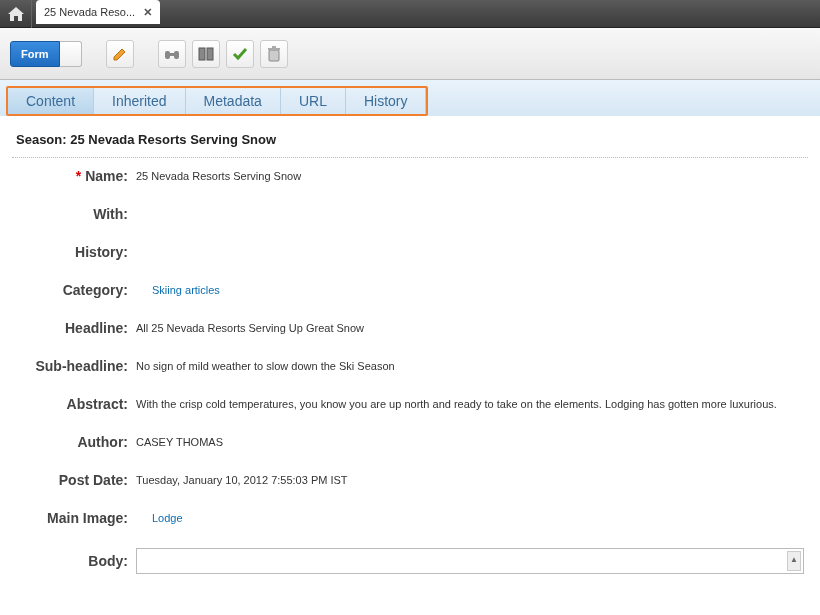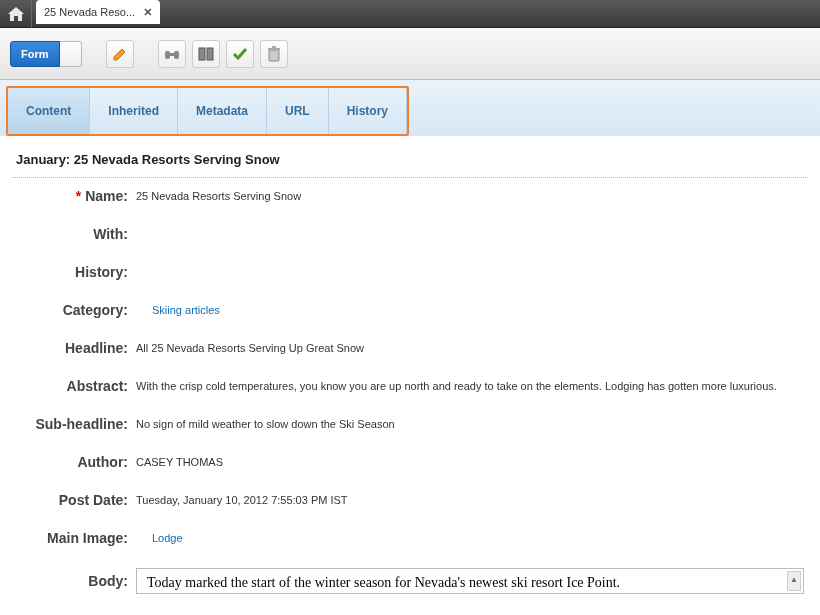--- a/index.html
+++ b/index.html
@@ -10,21 +10,21 @@
 .tab { background: #fff; height: 24px; margin-left: 4px; border-radius: 4px 4px 0 0; padding: 0 8px; display: flex; align-items: center; gap: 8px; font-size: 11px; color: #333; }
 .tab .close { font-weight: bold; color: #555; cursor: pointer; }
 
 .toolbar { background: linear-gradient(#f8f8f8, #e6e6e6); height: 52px; border-bottom: 1px solid #bbb; display: flex; align-items: center; padding: 0 10px; gap: 6px; }
 .btn-form { background: linear-gradient(#3a8de0, #1e6cc0); color: #fff; font-weight: bold; font-size: 11px; padding: 5px 10px; border: 1px solid #155aa0; border-radius: 3px 0 0 3px; cursor: pointer; }
 .btn-form-alt { background: linear-gradient(#fff, #eee); border: 1px solid #bbb; border-left: none; border-radius: 0 3px 3px 0; padding: 5px 6px; width: 22px; height: 26px; cursor: pointer; }
 .tb-icon { width: 28px; height: 28px; border: 1px solid #ccc; border-radius: 3px; background: linear-gradient(#fff,#eee); display: flex; align-items: center; justify-content: center; cursor: pointer; }
 .tb-sep { width: 12px; }
 
 .tabstrip-wrap { border: 2px solid #f08030; border-radius: 2px; display: inline-flex; margin: 6px 0 0 6px; }
-.subtab { padding: 16px 18px; display: flex; align-items: center; color: #3a6d9a; font-weight: bold; font-size: 12px; border-right: 1px solid #b8d0e4; cursor: pointer; }
+.subtab { padding: 5px 18px; display: flex; align-items: center; color: #3a6d9a; font-weight: normal; font-size: 14px; border-right: 1px solid #b8d0e4; cursor: pointer; }
 .subtab.active { background: linear-gradient(#d2e6f5, #b8d5ec); }
 
 .heading { font-weight: bold; font-size: 13px; padding: 16px 16px 10px 16px; color: #222; }
 .dotted { border-bottom: 1px dotted #bbb; margin: 0 12px 10px 12px; }
 
 .form-area { padding: 0 16px; }
 .form-row { display: flex; align-items: flex-start; margin-bottom: 22px; }
 .form-label { width: 120px; text-align: right; font-weight: bold; color: #444; font-size: 14px; padding-right: 8px; line-height: 16px; }
 .form-label .req { color: #d00; }
 .form-value { flex: 1; font-size: 11px; color: #333; line-height: 16px; }
@@ -93,21 +93,21 @@
     <div class="subtab active">Content</div>
     <div class="subtab">Inherited</div>
     <div class="subtab">Metadata</div>
     <div class="subtab">URL</div>
     <div class="subtab">History</div>
   </div>
 </div>
 </div>
 
 <div class="heading">
-  <span>January:  </span><span>25 Nevada Resorts Serving Snow</span>
+  <span>Season:  </span><span>25 Nevada Resorts Serving Snow</span>
 </div>
 <div class="dotted"></div>
 
 <div class="form-area">
 
   <div class="form-row">
     <div class="form-label"><span class="req">* </span><span>Name:</span></div>
     <div class="form-value">25 Nevada Resorts Serving Snow</div>
   </div>
 
@@ -124,27 +124,27 @@
     <div class="form-label">Category:</div>
     <div class="form-value link">Skiing articles</div>
   </div>
 
   <div class="form-row">
     <div class="form-label">Headline:</div>
     <div class="form-value">All 25 Nevada Resorts Serving Up Great Snow</div>
   </div>
 
   <div class="form-row">
-    <div class="form-label">Abstract:</div>
-    <div class="form-value">With the crisp cold temperatures, you know you are up north and ready to take on the elements. Lodging has gotten more luxurious.</div>
+    <div class="form-label">Sub-headline:</div>
+    <div class="form-value">No sign of mild weather to slow down the Ski Season</div>
   </div>
 
   <div class="form-row">
-    <div class="form-label">Sub-headline:</div>
-    <div class="form-value">No sign of mild weather to slow down the Ski Season</div>
+    <div class="form-label">Abstract:</div>
+    <div class="form-value">With the crisp cold temperatures, you know you are up north and ready to take on the elements. Lodging has gotten more luxurious.</div>
   </div>
 
   <div class="form-row">
     <div class="form-label">Author:</div>
     <div class="form-value">CASEY THOMAS</div>
   </div>
 
   <div class="form-row">
     <div class="form-label">Post Date:</div>
     <div class="form-value">Tuesday, January 10, 2012 7:55:03 PM IST</div>
@@ -152,19 +152,18 @@
 
   <div class="form-row">
     <div class="form-label">Main Image:</div>
     <div class="form-value link">Lodge</div>
   </div>
 
   <div class="form-row" style="margin-bottom:0;align-items:center;">
     <div class="form-label">Body:</div>
     <div class="form-value" style="padding-right:0;">
       <div class="body-editor">
-        <span>Today marked the start of the winter season for Nevada's newest ski resort Ice Point.</span>
         <div class="scroll-hint">▲</div>
       </div>
     </div>
   </div>
 
 </div>
 
 </body></html>

